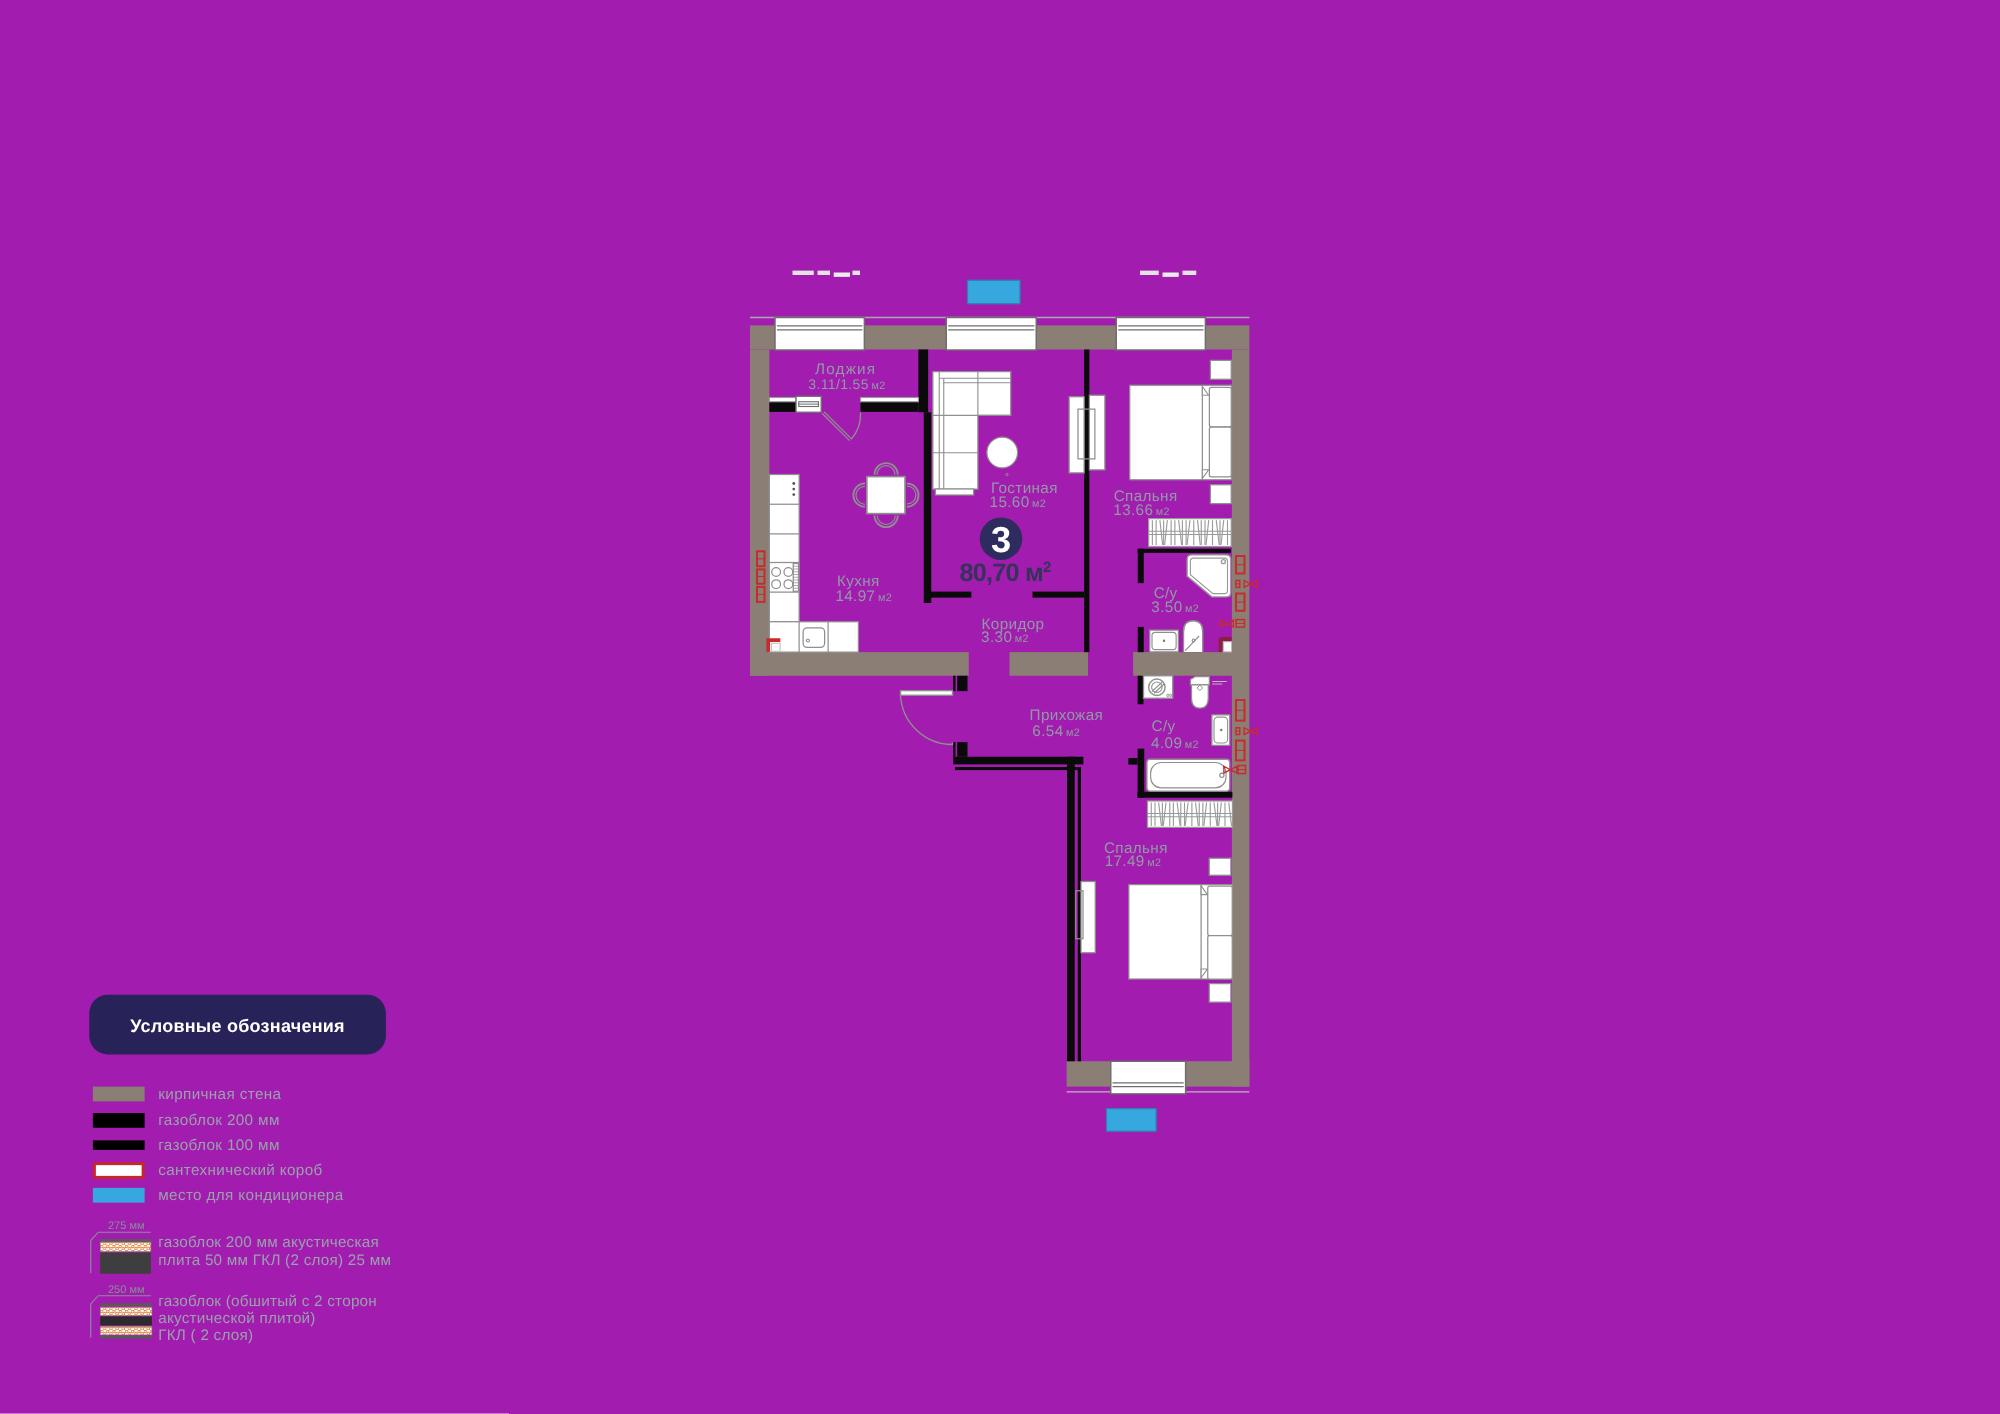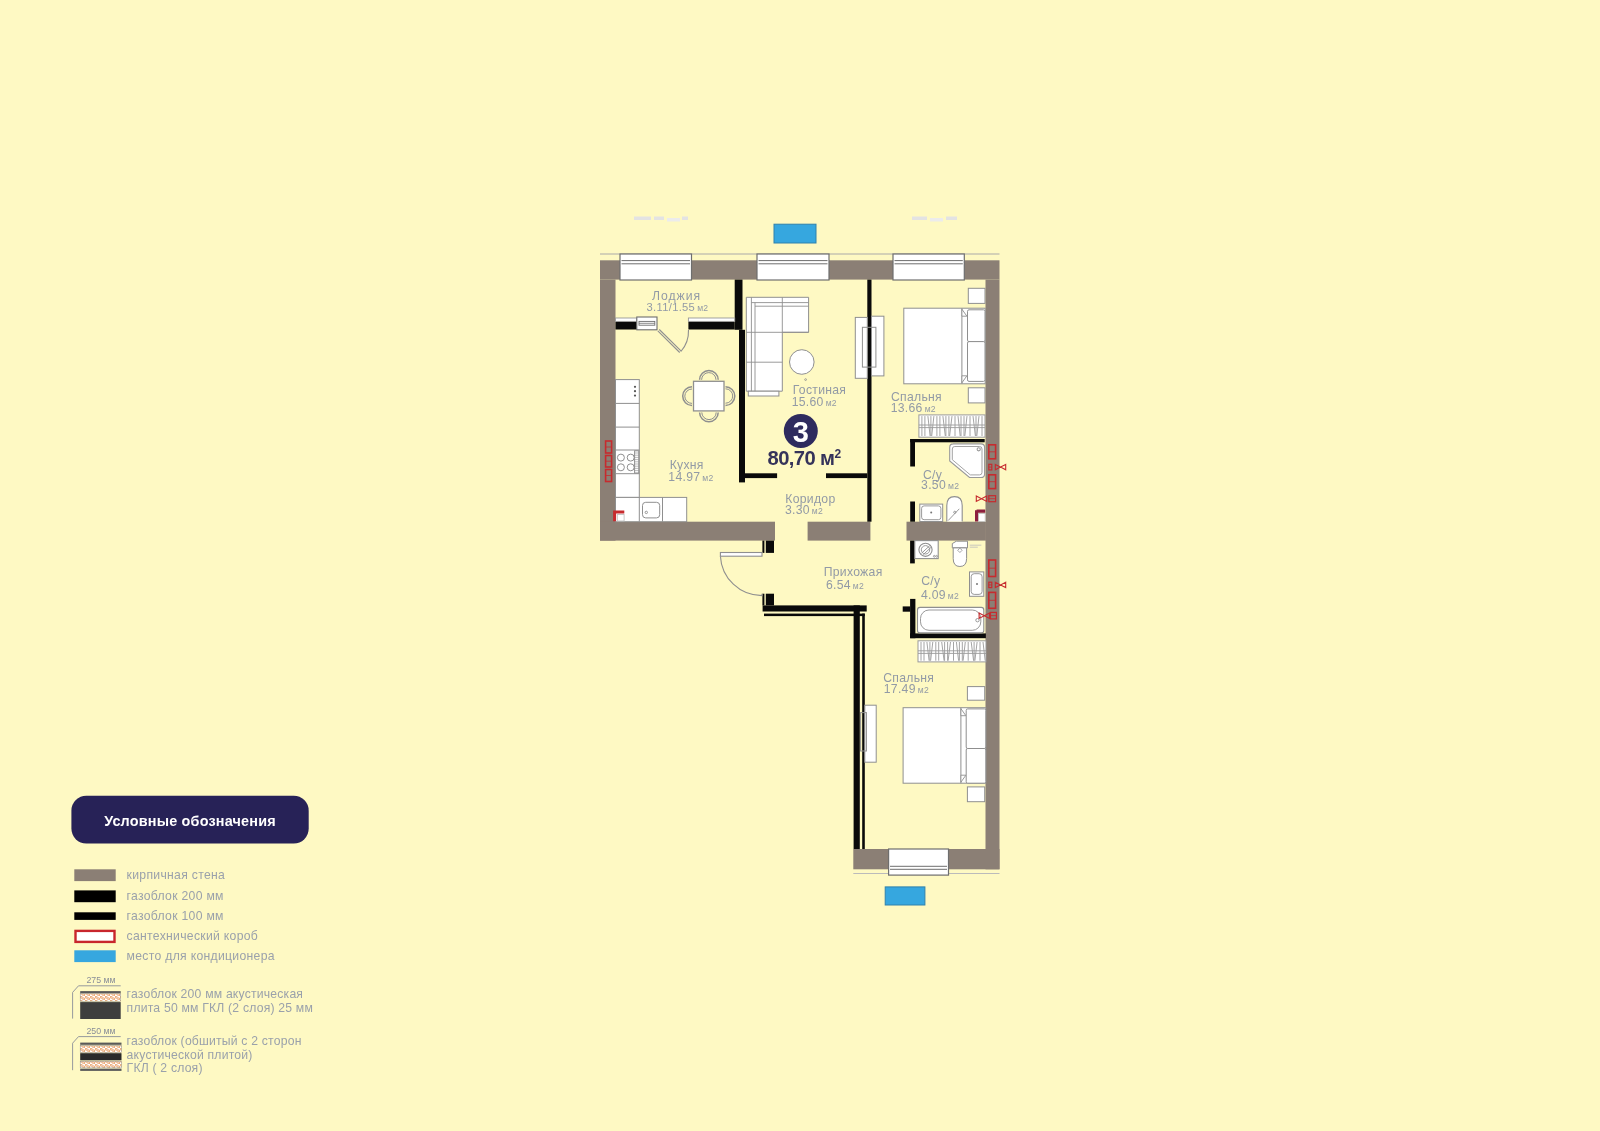--- a/index.html
+++ b/index.html
@@ -1,17 +1,17 @@
 <!DOCTYPE html>
 <html lang="ru"><head>
 <meta charset="utf-8">
 <title>План квартиры</title>
 <style>
   html,body{margin:0;padding:0;background:#ffffff;}
-  #page{position:relative;width:1600px;height:1131px;background:#fef9c3;overflow:hidden;
+  #page{position:relative;width:1600px;height:1131px;background:#a21caf;overflow:hidden;
         font-family:"Liberation Sans", sans-serif;}
   svg{position:absolute;top:0;left:0;}
   text{font-family:"Liberation Sans", sans-serif;}
 </style>
 </head>
 <body>
 <div id="page">
 <svg width="1600" height="1131" viewBox="0 0 1600 1131" shape-rendering="auto">
 <defs>
   <pattern id="acoustic" width="5" height="4" patternUnits="userSpaceOnUse">

